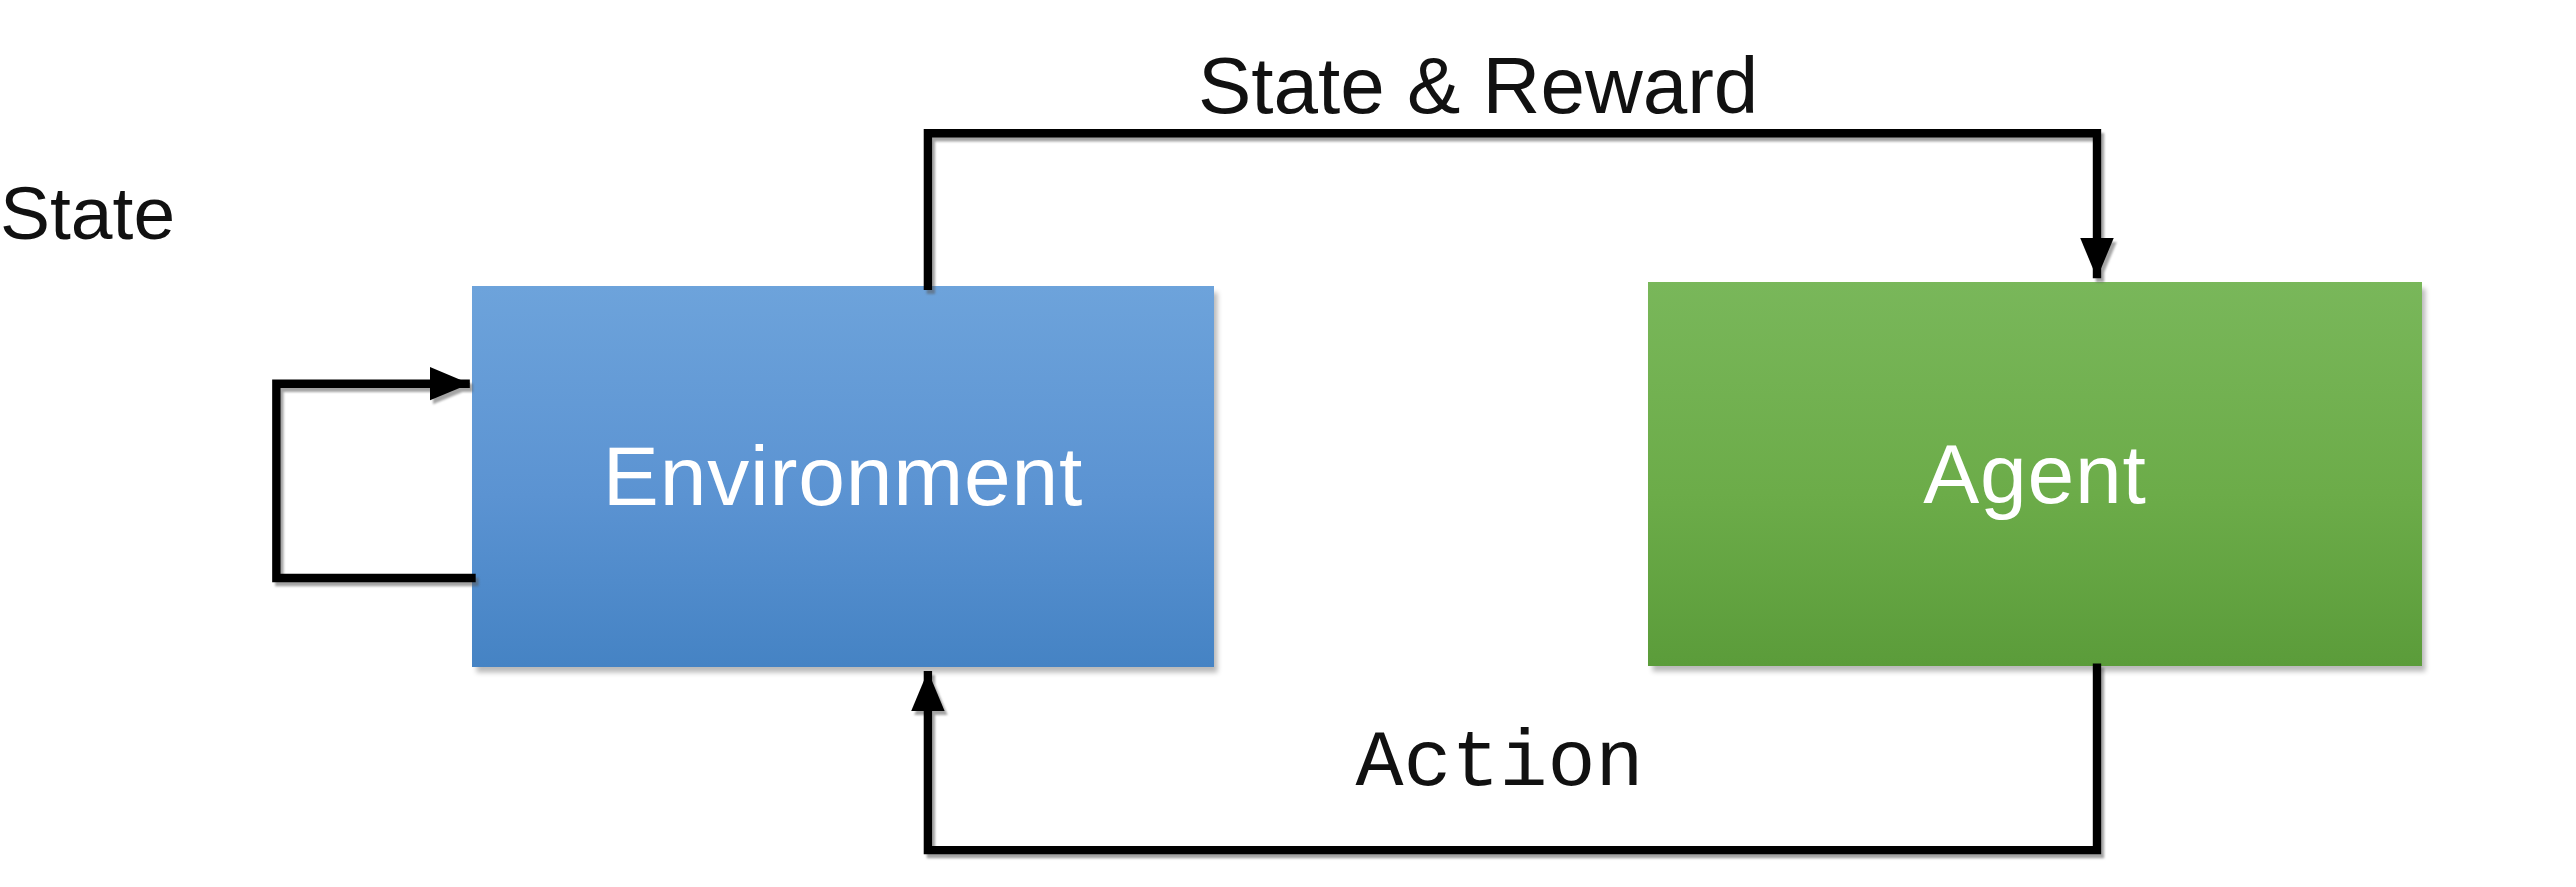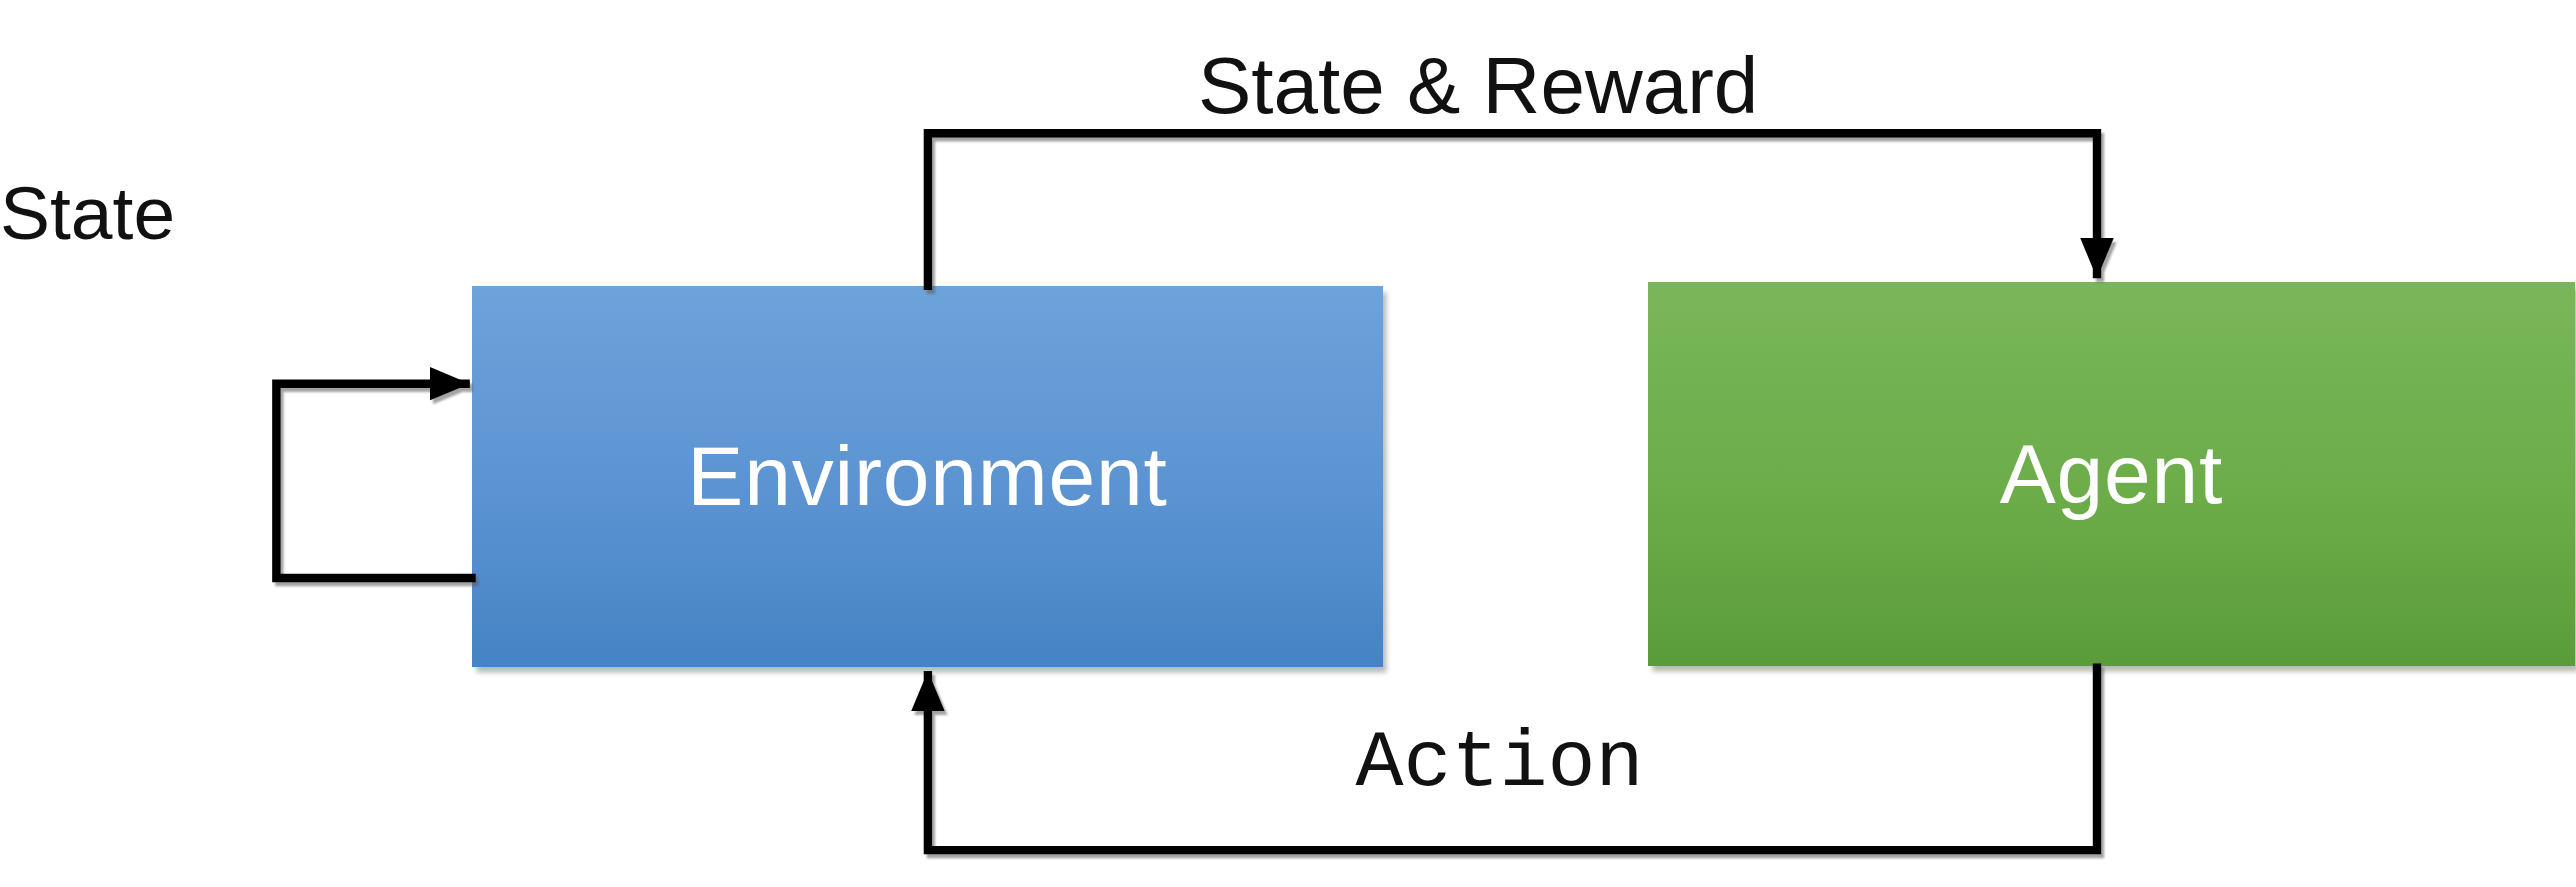--- a/index.html
+++ b/index.html
@@ -36,28 +36,28 @@
     align-items: center;
     justify-content: center;
     color: #ffffff;
     font-size: 84px;
     letter-spacing: 0.8px;
     box-shadow: 4.2px 5.9px 5px rgba(0,0,0,0.28);
   }
   .node-environment {
     left: 472px;
     top: 286px;
-    width: 911px;
+    width: 742px;
     height: 381px;
     background: linear-gradient(180deg, #6da3db 0%, #5b93d2 55%, #4583c4 100%);
   }
   .node-agent {
     left: 1648px;
     top: 282px;
-    width: 927px;
+    width: 774px;
     height: 384px;
     background: linear-gradient(180deg, #79b75a 0%, #6cac49 55%, #5b9c3a 100%);
   }
   .edge-label {
     position: absolute;
     z-index: 1;
     color: #111111;
   }
   .label-state-reward {
     left: 1198px;

